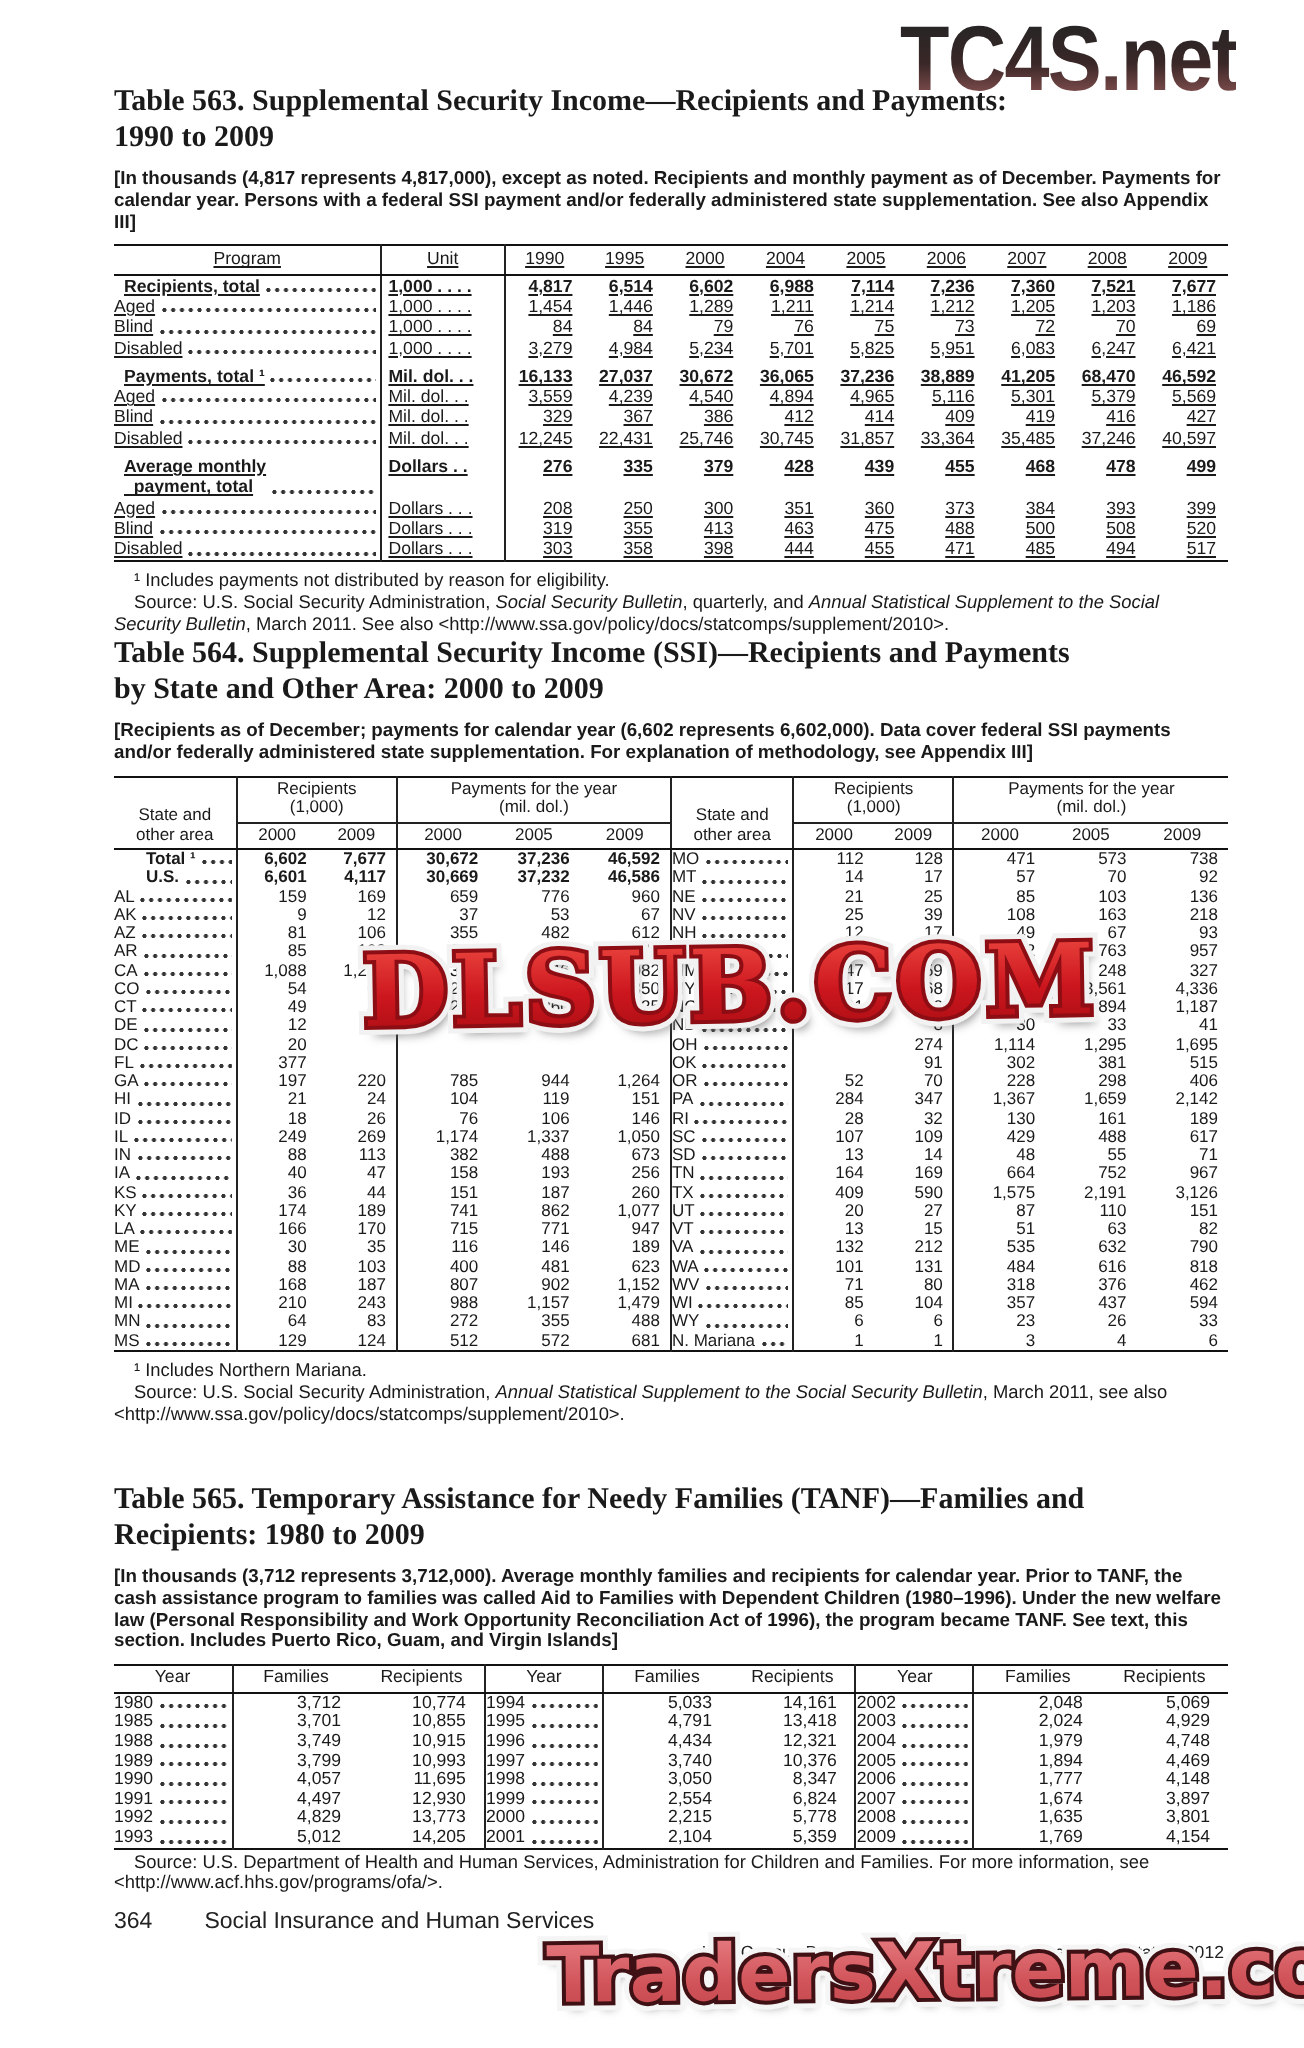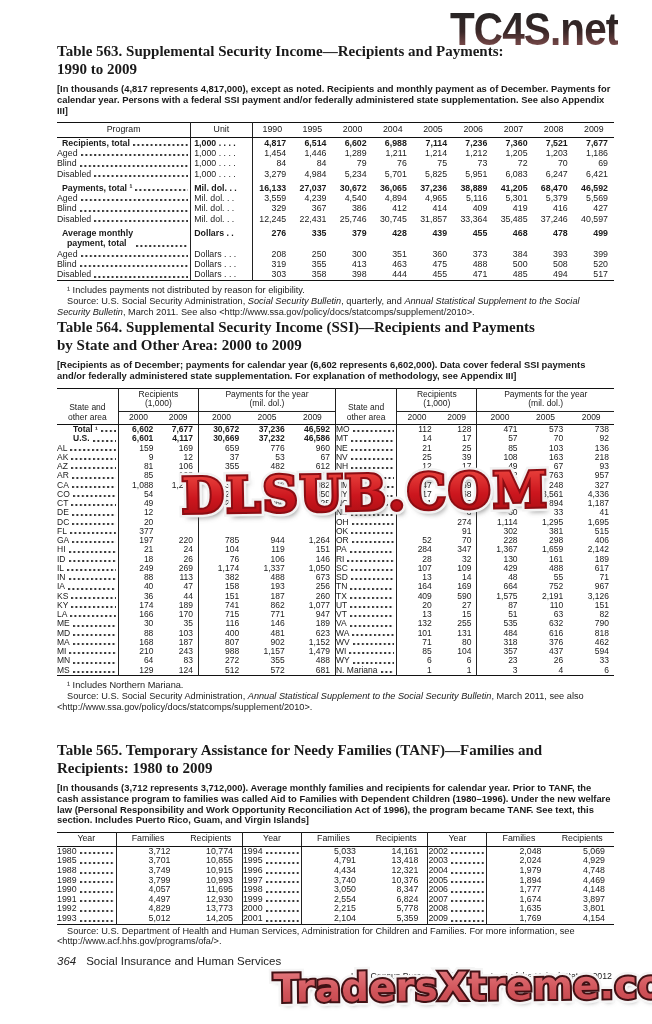--- a/index.html
+++ b/index.html
@@ -19,21 +19,21 @@
   th{font-weight:normal;vertical-align:bottom;padding:1px 0 2px;}
   td{padding:0;vertical-align:baseline;}
   .num{text-align:right;}
   .lbl{display:flex;align-items:baseline;overflow:hidden;}
   .tx{white-space:pre-line;}
   .ld{flex:1;align-self:flex-end;height:8px;min-width:4px;margin:0 2px 1px 3px;
       background-image:radial-gradient(circle at 1.2px 6px,#333 0.9px,rgba(0,0,0,0) 1.2px);
       background-size:4.4px 8px;background-repeat:repeat-x;background-position:left bottom;}
 
   
-  #t563{font-size:8.8px;line-height:10.3px;}
+  #t563{font-size:8.8px;line-height:10.3px;text-decoration:underline;}
   #t563 thead th{border-bottom:1.5px solid #111;font-size:8.8px;}
   #t563 th:nth-child(-n+2),#t563 td:nth-child(-n+2){border-right:1px solid #222;}
   #t563 td.num{padding-right:6px;}
   #t563 td.unit{padding-left:3px;margin-top:45px;}
   #t563 tr.bold td{font-weight:bold;}
   #t563 tr.bold .lbl{padding-left:5px;}
   #t563 tr.gap td{padding-top:4px;}
 
   
   #t564{font-size:8.5px;line-height:9.25px;}
@@ -51,21 +51,21 @@
   
   #t565{font-size:8.8px;line-height:9.6px;}
   #t565 thead th{border-bottom:1.5px solid #111;font-size:8.8px;}
   #t565 th:nth-child(1),#t565 td:nth-child(1),#t565 th:nth-child(3),#t565 td:nth-child(3),
   #t565 th:nth-child(4),#t565 td:nth-child(4),#t565 th:nth-child(6),#t565 td:nth-child(6),
   #t565 th:nth-child(7),#t565 td:nth-child(7){border-right:1px solid #222;}
   #t565 td.num{padding-right:9px;}
 
   
   .footer-left{position:absolute;left:57px;top:955px;font-size:11.5px;color:#222;}
-  .footer-left .pgnum{margin-right:10px;font-style:italic;}
+  .footer-left .pgnum{margin-right:26px;}
   .footer-right{position:absolute;right:40px;top:971px;font-size:8.8px;color:#222;}
 
   
   .wm-top{position:absolute;left:450px;top:2px;z-index:9;
       font-family:"Liberation Sans",sans-serif;font-weight:bold;font-size:46px;letter-spacing:-1px;
       transform:scaleX(0.88);transform-origin:left top;
       background:linear-gradient(180deg,#252525 15%,#3a2727 55%,#9a5c5c 95%);
       -webkit-background-clip:text;background-clip:text;color:transparent;}
   .wm-stack{position:absolute;z-index:10;}
   .wm-stack span{white-space:nowrap;}
@@ -949,21 +949,21 @@
             <td class="num">116</td>
             <td class="num">146</td>
             <td class="num">189</td>
             <td>
               <div class="lbl">
                 <span class="tx">VA</span>
                 <span class="ld"></span>
               </div>
             </td>
             <td class="num">132</td>
-            <td class="num">255</td>
+            <td class="num">212</td>
             <td class="num">535</td>
             <td class="num">632</td>
             <td class="num">790</td>
           </tr>
 
           <tr>
             <td>
               <div class="lbl">
                 <span class="tx">MD</span>
                 <span class="ld"></span>

